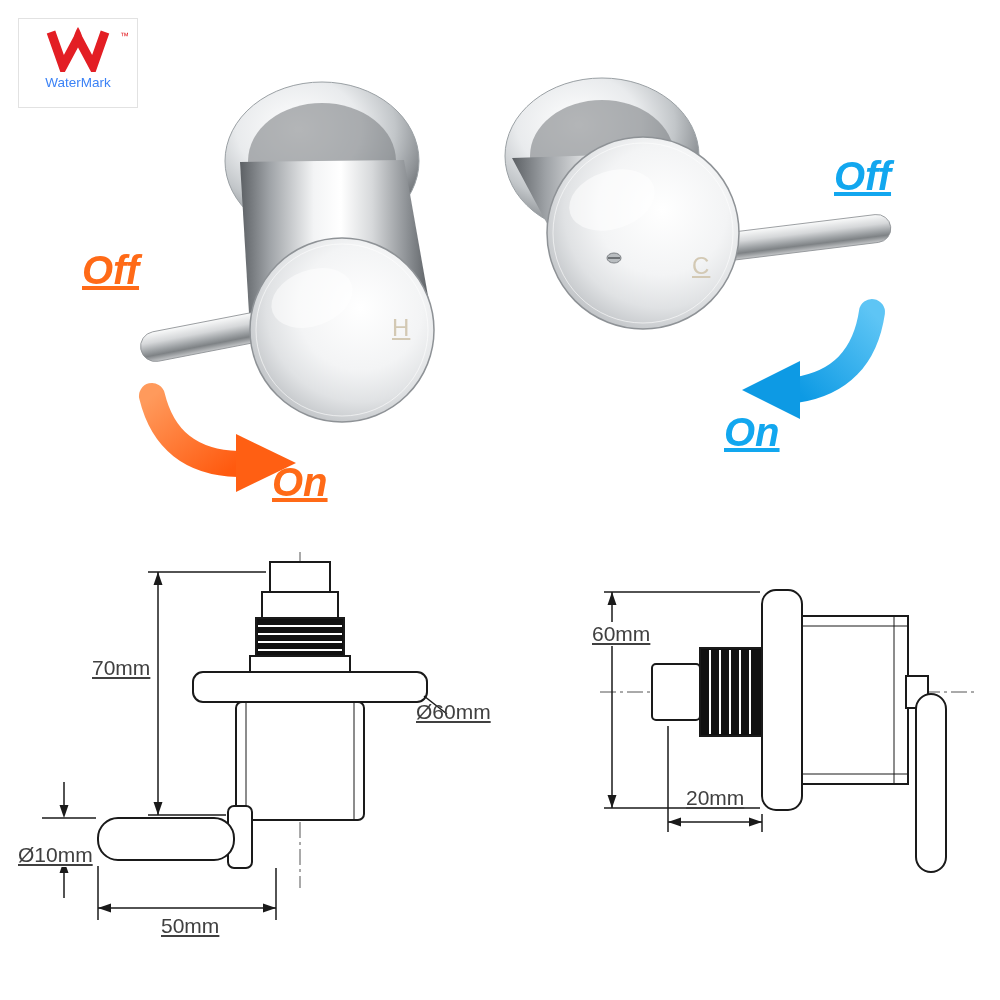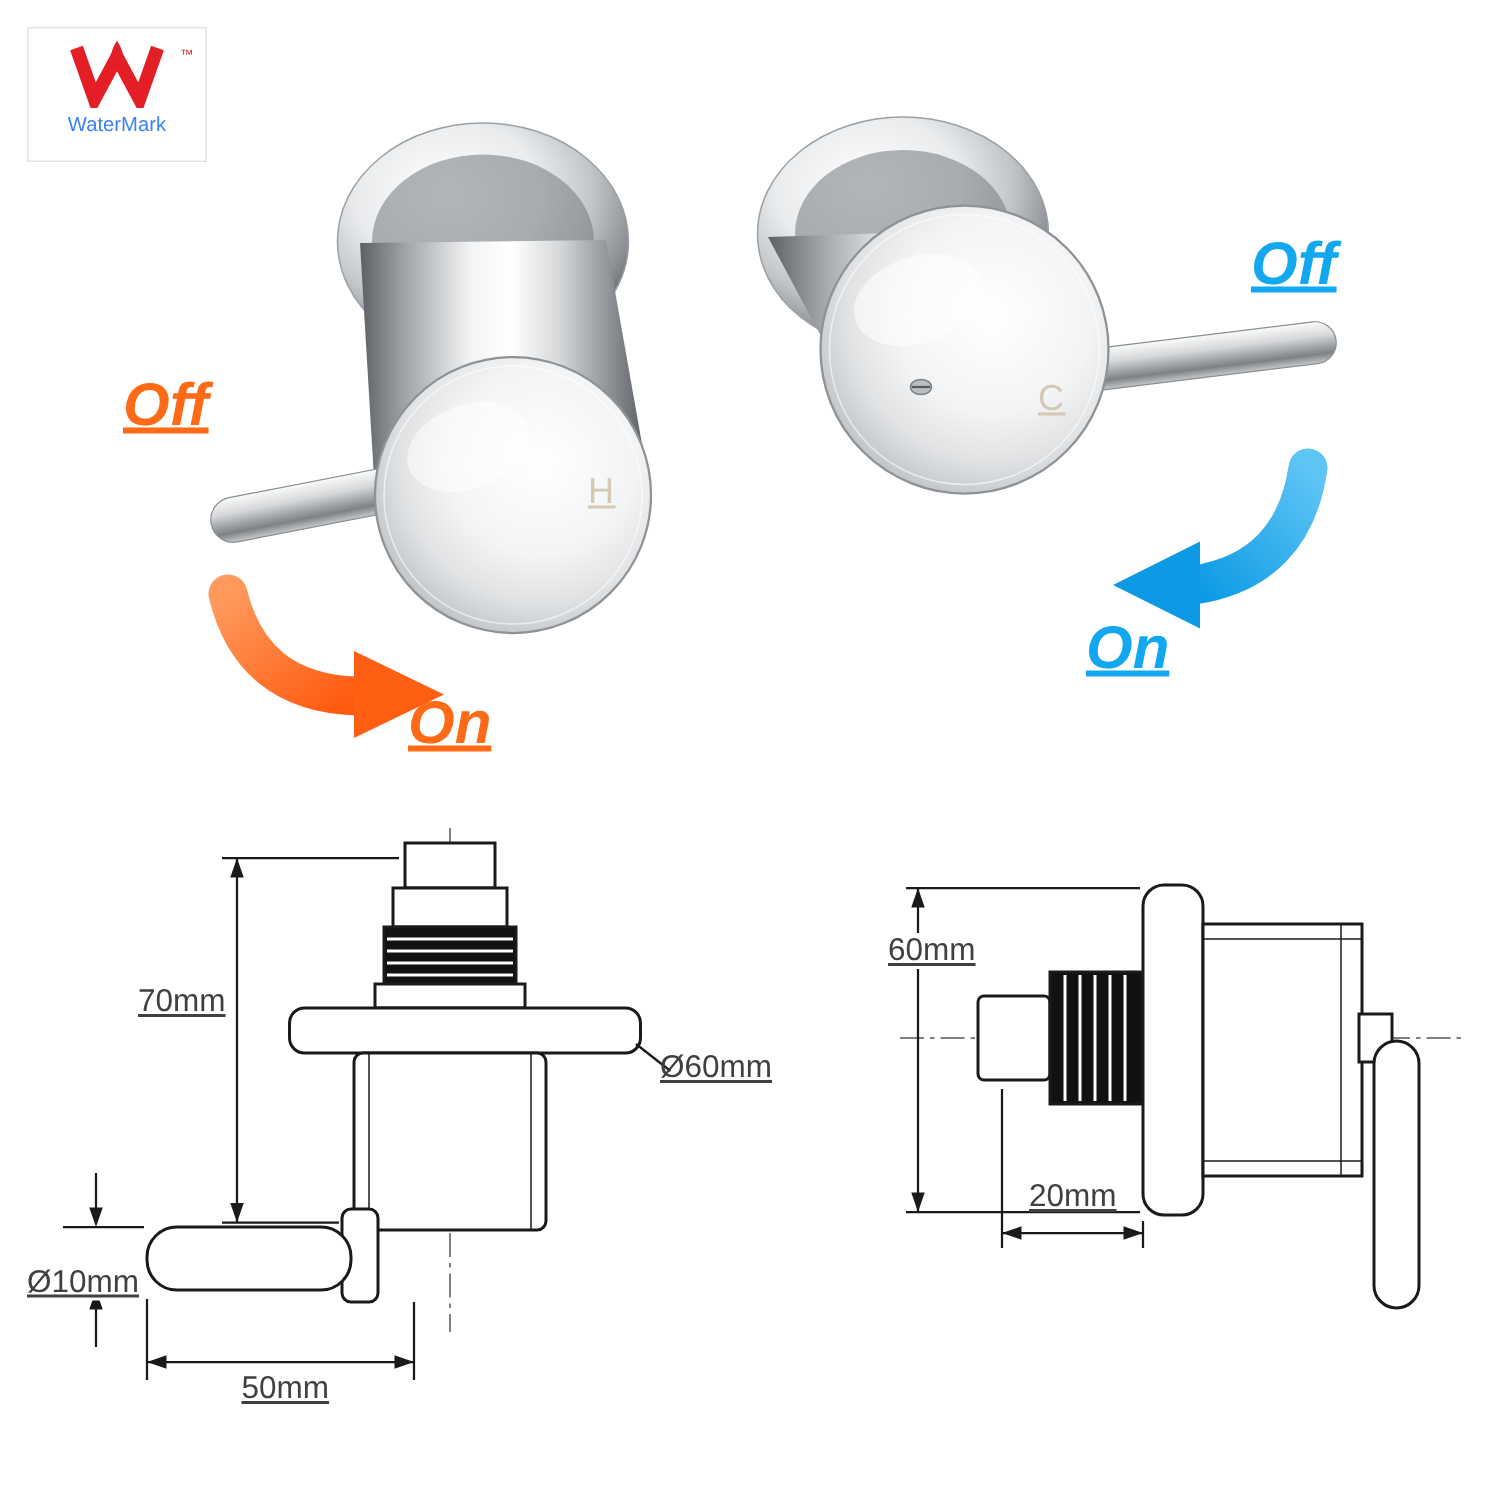--- a/index.html
+++ b/index.html
@@ -199,19 +199,19 @@
 
   <div class="overlay annot hot" style="left:82px;top:248px">Off</div>
   <div class="overlay annot hot" style="left:272px;top:460px">On</div>
   <div class="overlay annot cold" style="left:834px;top:154px">Off</div>
   <div class="overlay annot cold" style="left:724px;top:410px">On</div>
 
   <div class="overlay cap-letter" style="left:392px;top:314px">H</div>
   <div class="overlay cap-letter" style="left:692px;top:252px">C</div>
 
   <div class="overlay dim" style="left:92px;top:656px">70mm</div>
-  <div class="overlay dim" style="left:440px;top:700px">Ø60mm</div>
+  <div class="overlay dim" style="left:416px;top:700px">Ø60mm</div>
   <div class="overlay dim bg" style="left:14px;top:843px">Ø10mm</div>
   <div class="overlay dim bg" style="left:157px;top:914px">50mm</div>
   <div class="overlay dim bg" style="left:588px;top:622px">60mm</div>
   <div class="overlay dim" style="left:686px;top:786px">20mm</div>
 
 </div>
 
 </body></html>

